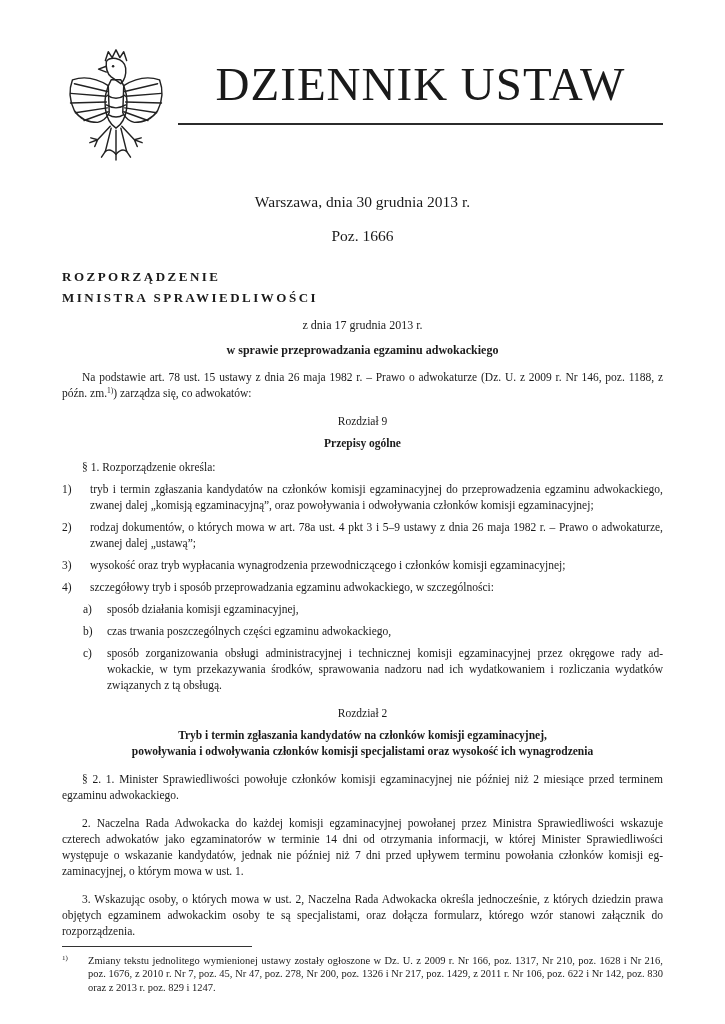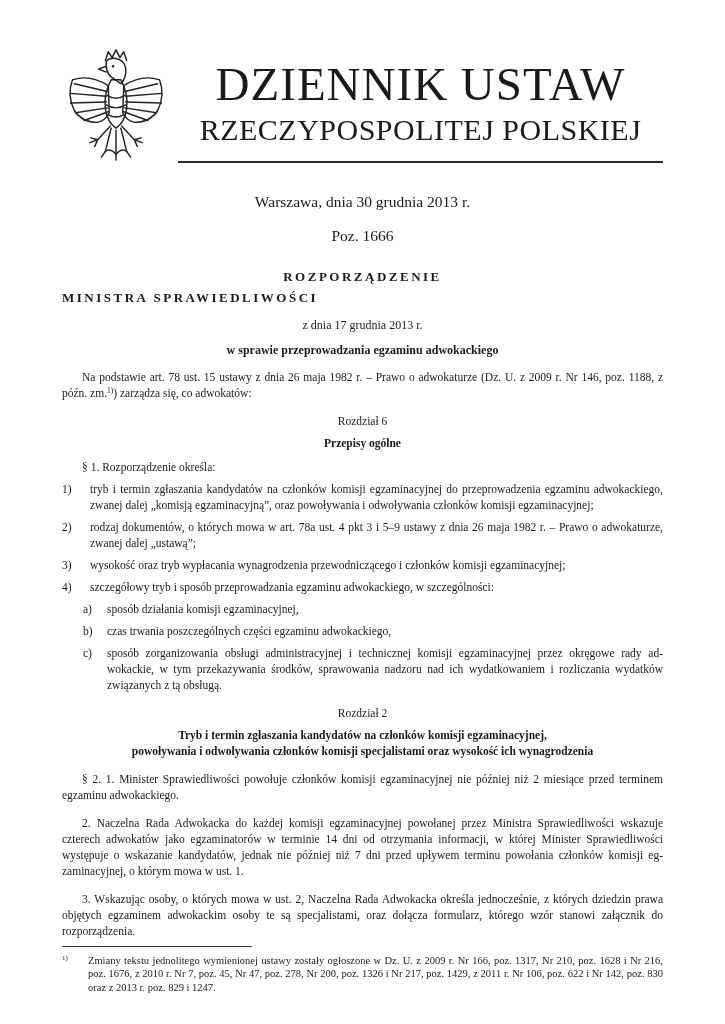--- a/index.html
+++ b/index.html
@@ -15,21 +15,21 @@
   .emblem{width:108px;height:118px;flex:none;}
   .masthead-titles{
     flex:1;margin-left:8px;margin-top:12px;text-align:center;
     border-bottom:2px solid #2b2b2b;padding-bottom:12px;
   }
   .masthead-line1{font-size:47px;line-height:54px;letter-spacing:1px;white-space:nowrap;}
   .masthead-line2{font-size:30px;line-height:38px;letter-spacing:.5px;white-space:nowrap;}
   
   .dateline{text-align:center;font-size:15.5px;line-height:18px;margin-top:30px;}
   .position{text-align:center;font-size:15.5px;line-height:18px;margin-top:16px;}
-  .act-type{text-align:center;font-weight:bold;font-size:13px;line-height:15px;letter-spacing:2.5px;margin-top:24px;}
+  .act-type{font-weight:bold;font-size:13px;line-height:15px;letter-spacing:2.5px;margin-top:24px;}
   .act-issuer{font-weight:bold;font-size:13px;line-height:15px;letter-spacing:2.5px;margin-top:6px;}
   .act-date{text-align:center;font-size:12px;line-height:14px;margin-top:13px;}
   .act-subject{text-align:center;font-weight:bold;font-size:12px;line-height:14px;margin-top:11px;}
   
   .body-text{font-size:11.5px;line-height:16px;}
   p.para{margin:12px 0 0 0;text-indent:20px;text-align:justify;hyphens:manual;}
   p.para.tight{margin-top:8px;}
   sup.fnref{font-size:7.5px;line-height:0;vertical-align:baseline;position:relative;top:-4px;}
   .chapter-number{text-align:center;margin-top:12px;line-height:16px;}
   .chapter-title{text-align:center;font-weight:bold;margin-top:6px;line-height:16px;}
@@ -76,37 +76,36 @@
           <path d="M61 84 L74 98 M74 98 l7 -2 M74 98 l3 7 M74 98 l8 3"></path>
 
           <path d="M50 86 L44 110 M55 88 L55 113 M60 86 L66 110"></path>
           <path d="M44 110 Q49 106 55 113 Q61 106 66 110"></path>
           <path d="M44 110 l-4 6 M66 110 l4 6 M55 113 l0 6"></path>
         </g>
       </svg>
     </div>
     <div class="masthead-titles">
       <div class="masthead-line1">DZIENNIK USTAW</div>
-      <div class="masthead-line2">RZECZYPOSPOLITEJ POLSKIEJ</div>
     </div>
   </header>
 
   <div class="dateline">Warszawa, dnia 30 grudnia 2013 r.</div>
   <div class="position">Poz. 1666</div>
 
   <div class="act-type">ROZPORZĄDZENIE</div>
   <div class="act-issuer">MINISTRA SPRAWIEDLIWOŚCI</div>
   <div class="act-date">z dnia 17 grudnia 2013 r.</div>
   <div class="act-subject">w sprawie przeprowadzania egzaminu adwokackiego</div>
 
   <div class="body-text">
 
     <p class="para"><span>Na podstawie art. 78 ust. 15 ustawy z dnia 26 maja 1982 r. – Prawo o adwokaturze (Dz. U. z 2009 r. Nr 146, poz. 1188, z późn. zm.</span><sup class="fnref">1)</sup><span>) zarządza się, co adwokatów:</span></p>
 
-    <div class="chapter-number">Rozdział 6</div>
+    <div class="chapter-number">Rozdział 9</div>
     <div class="chapter-title">Przepisy ogólne</div>
 
     <p class="para tight">§ 1. Rozporządzenie określa:</p>
 
     <div class="list-item">
       <span class="marker">1)</span>
       <span class="item-text">tryb i termin zgłaszania kandydatów na członków komisji egzaminacyjnej do przeprowadzenia egzaminu adwokackie­go, zwanej dalej „komisją egzaminacyjną”, oraz powoływania i odwoływania członków komisji egzaminacyjnej;</span>
     </div>
     <div class="list-item">
       <span class="marker">2)</span>

